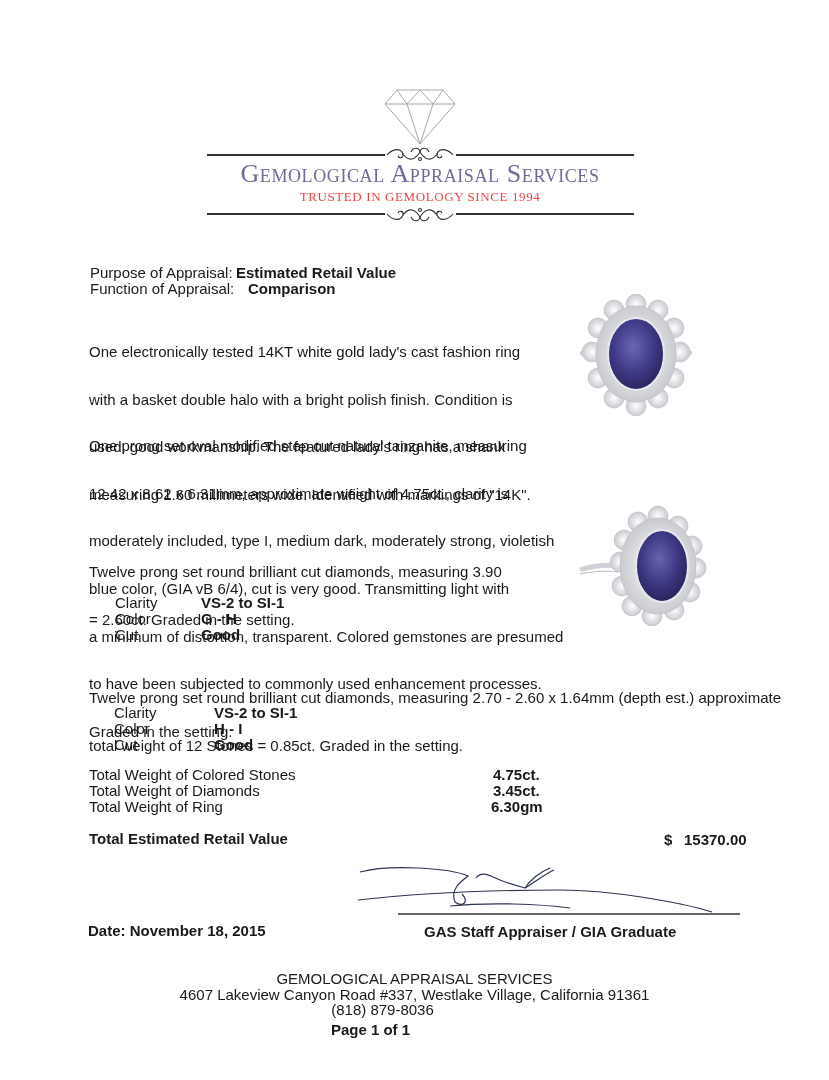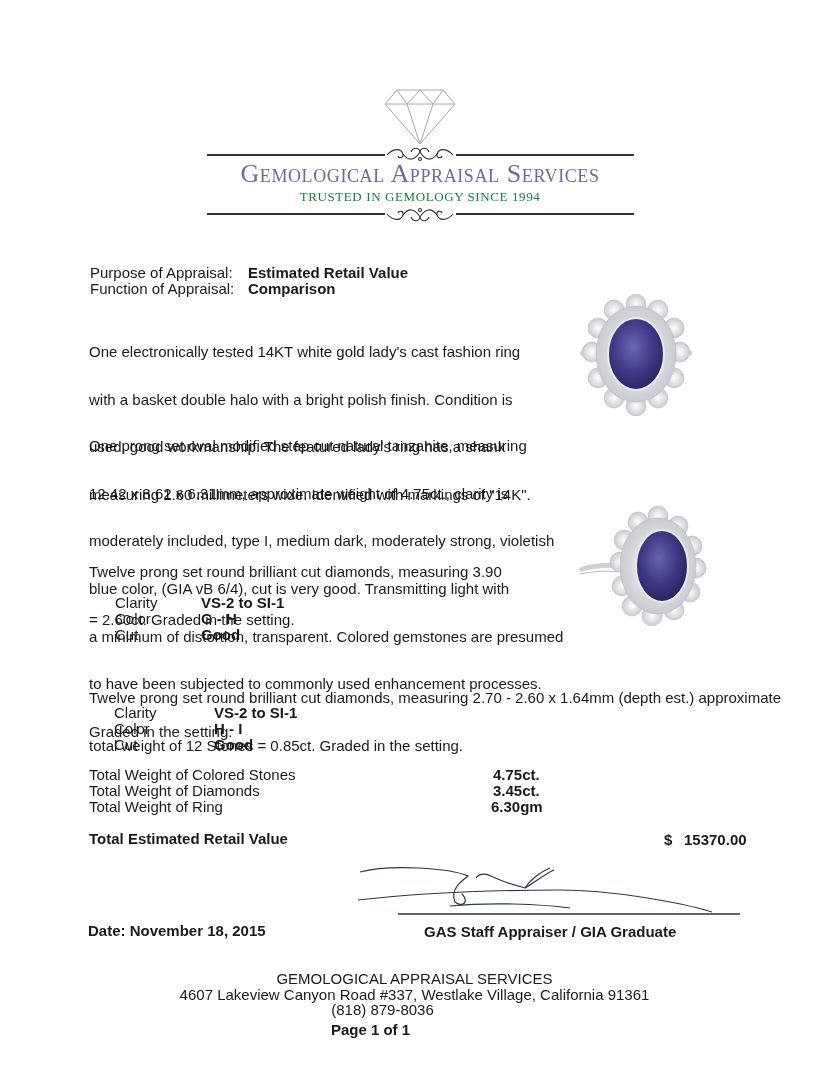--- a/index.html
+++ b/index.html
@@ -10,21 +10,21 @@
   .b { font-weight: bold; }
 
   
   #logo-diamond { left: 383px; top: 88px; width: 74px; height: 58px; }
   .rule { position: absolute; height: 2px; background: #333333; }
   #brand-title { left: 205px; top: 160px; width: 430px; text-align: center;
        font-family: "Liberation Serif", serif; font-size: 26px; letter-spacing: 0.6px;
        color: #6e6a9a; font-variant: small-caps; line-height: 28px; }
   #brand-tagline { left: 205px; top: 189px; width: 430px; text-align: center;
        font-family: "Liberation Serif", serif; font-size: 13px; letter-spacing: 0.6px;
-       color: #15803d; line-height: 15px; }
+       color: #ef4444; line-height: 15px; }
   .scroll { position: absolute; width: 74px; height: 18px; }
 
   .para { left: 89px; width: 480px; }
   .row3 { position: absolute; }
   .lbl { position: absolute; left: 0; }
   .val { position: absolute; }
 
   .ring { position: absolute; }
 </style>
 </head>
@@ -63,21 +63,21 @@
   <g fill="none" stroke="#333" stroke-width="1.1">
     <path d="M4,9 C10,16 18,16 20,10 C21,6 16,5 15,8"></path>
     <path d="M70,9 C64,16 56,16 54,10 C53,6 58,5 59,8"></path>
     <path d="M20,10 C26,2 32,4 37,12 C42,4 48,2 54,10"></path>
     <path d="M28,12 C30,17 36,17 37,12 C38,17 44,17 46,12"></path>
     <circle cx="37" cy="5" r="1.5"></circle>
   </g>
 </svg>
 
 <div class="abs t" style="left:90px; top:265px;">Purpose of Appraisal:</div>
-<div class="abs t b" style="left:248px; top:265px;text-align:center;">Estimated Retail Value</div>
+<div class="abs t b" style="left:236px; top:265px;text-align:center;">Estimated Retail Value</div>
 <div class="abs t" style="left:90px; top:281px;">Function of Appraisal:</div>
 <div class="abs t b" style="left:248px; top:281px;">Comparison</div>
 
 <div class="abs para t" style="top:312px; white-space:pre;">
   <div>One electronically tested 14KT white gold lady's cast fashion ring</div>
   <div>with a basket double halo with a bright polish finish. Condition is</div>
   <div>used, good workmanship. The featured lady's ring has a shank</div>
   <div>measuring 1.60 millimeters wide. Identified with markings of "14K".</div>
 </div>
 

